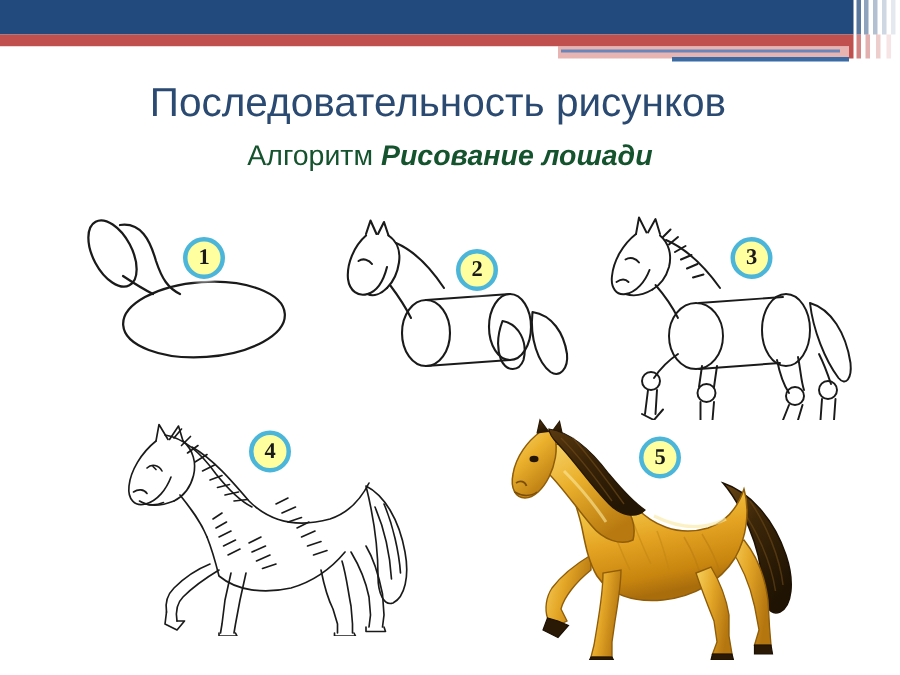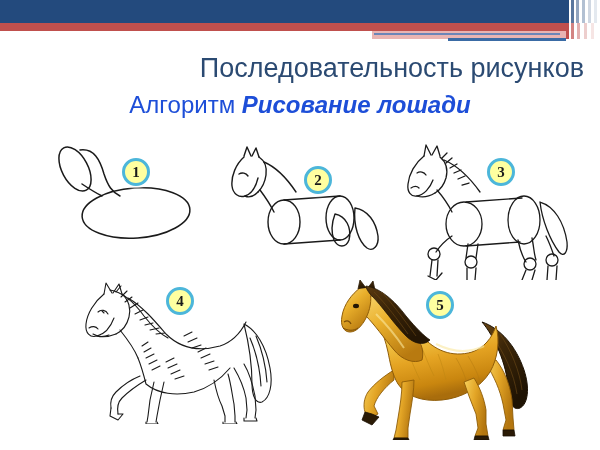--- a/index.html
+++ b/index.html
@@ -77,36 +77,36 @@
     top: 23px;
     height: 16px;
     background: #c0504d;
   }
 
   
   #page-title {
     position: absolute;
     left: 0; top: 52px;
     width: 584px;
-    text-align: right;
+    text-align: center;
     font-size: 27px;
     line-height: 33px;
     color: #2b4a72;
     font-weight: 400;
     letter-spacing: 0px;
     white-space: nowrap;
   }
   #page-subtitle {
     position: absolute;
     left: 0; top: 92px;
     width: 600px;
     text-align: center;
-    font-size: 24px;
+    font-size: 19px;
     line-height: 26px;
-    color: #1d4ed8;
+    color: #14532d;
     white-space: nowrap;
   }
   #page-subtitle .plain { font-weight: 400; }
   #page-subtitle .emph  { font-weight: 700; font-style: italic; }
 
   
   .step {
     position: absolute;
   }
   .step svg { display: block; }

